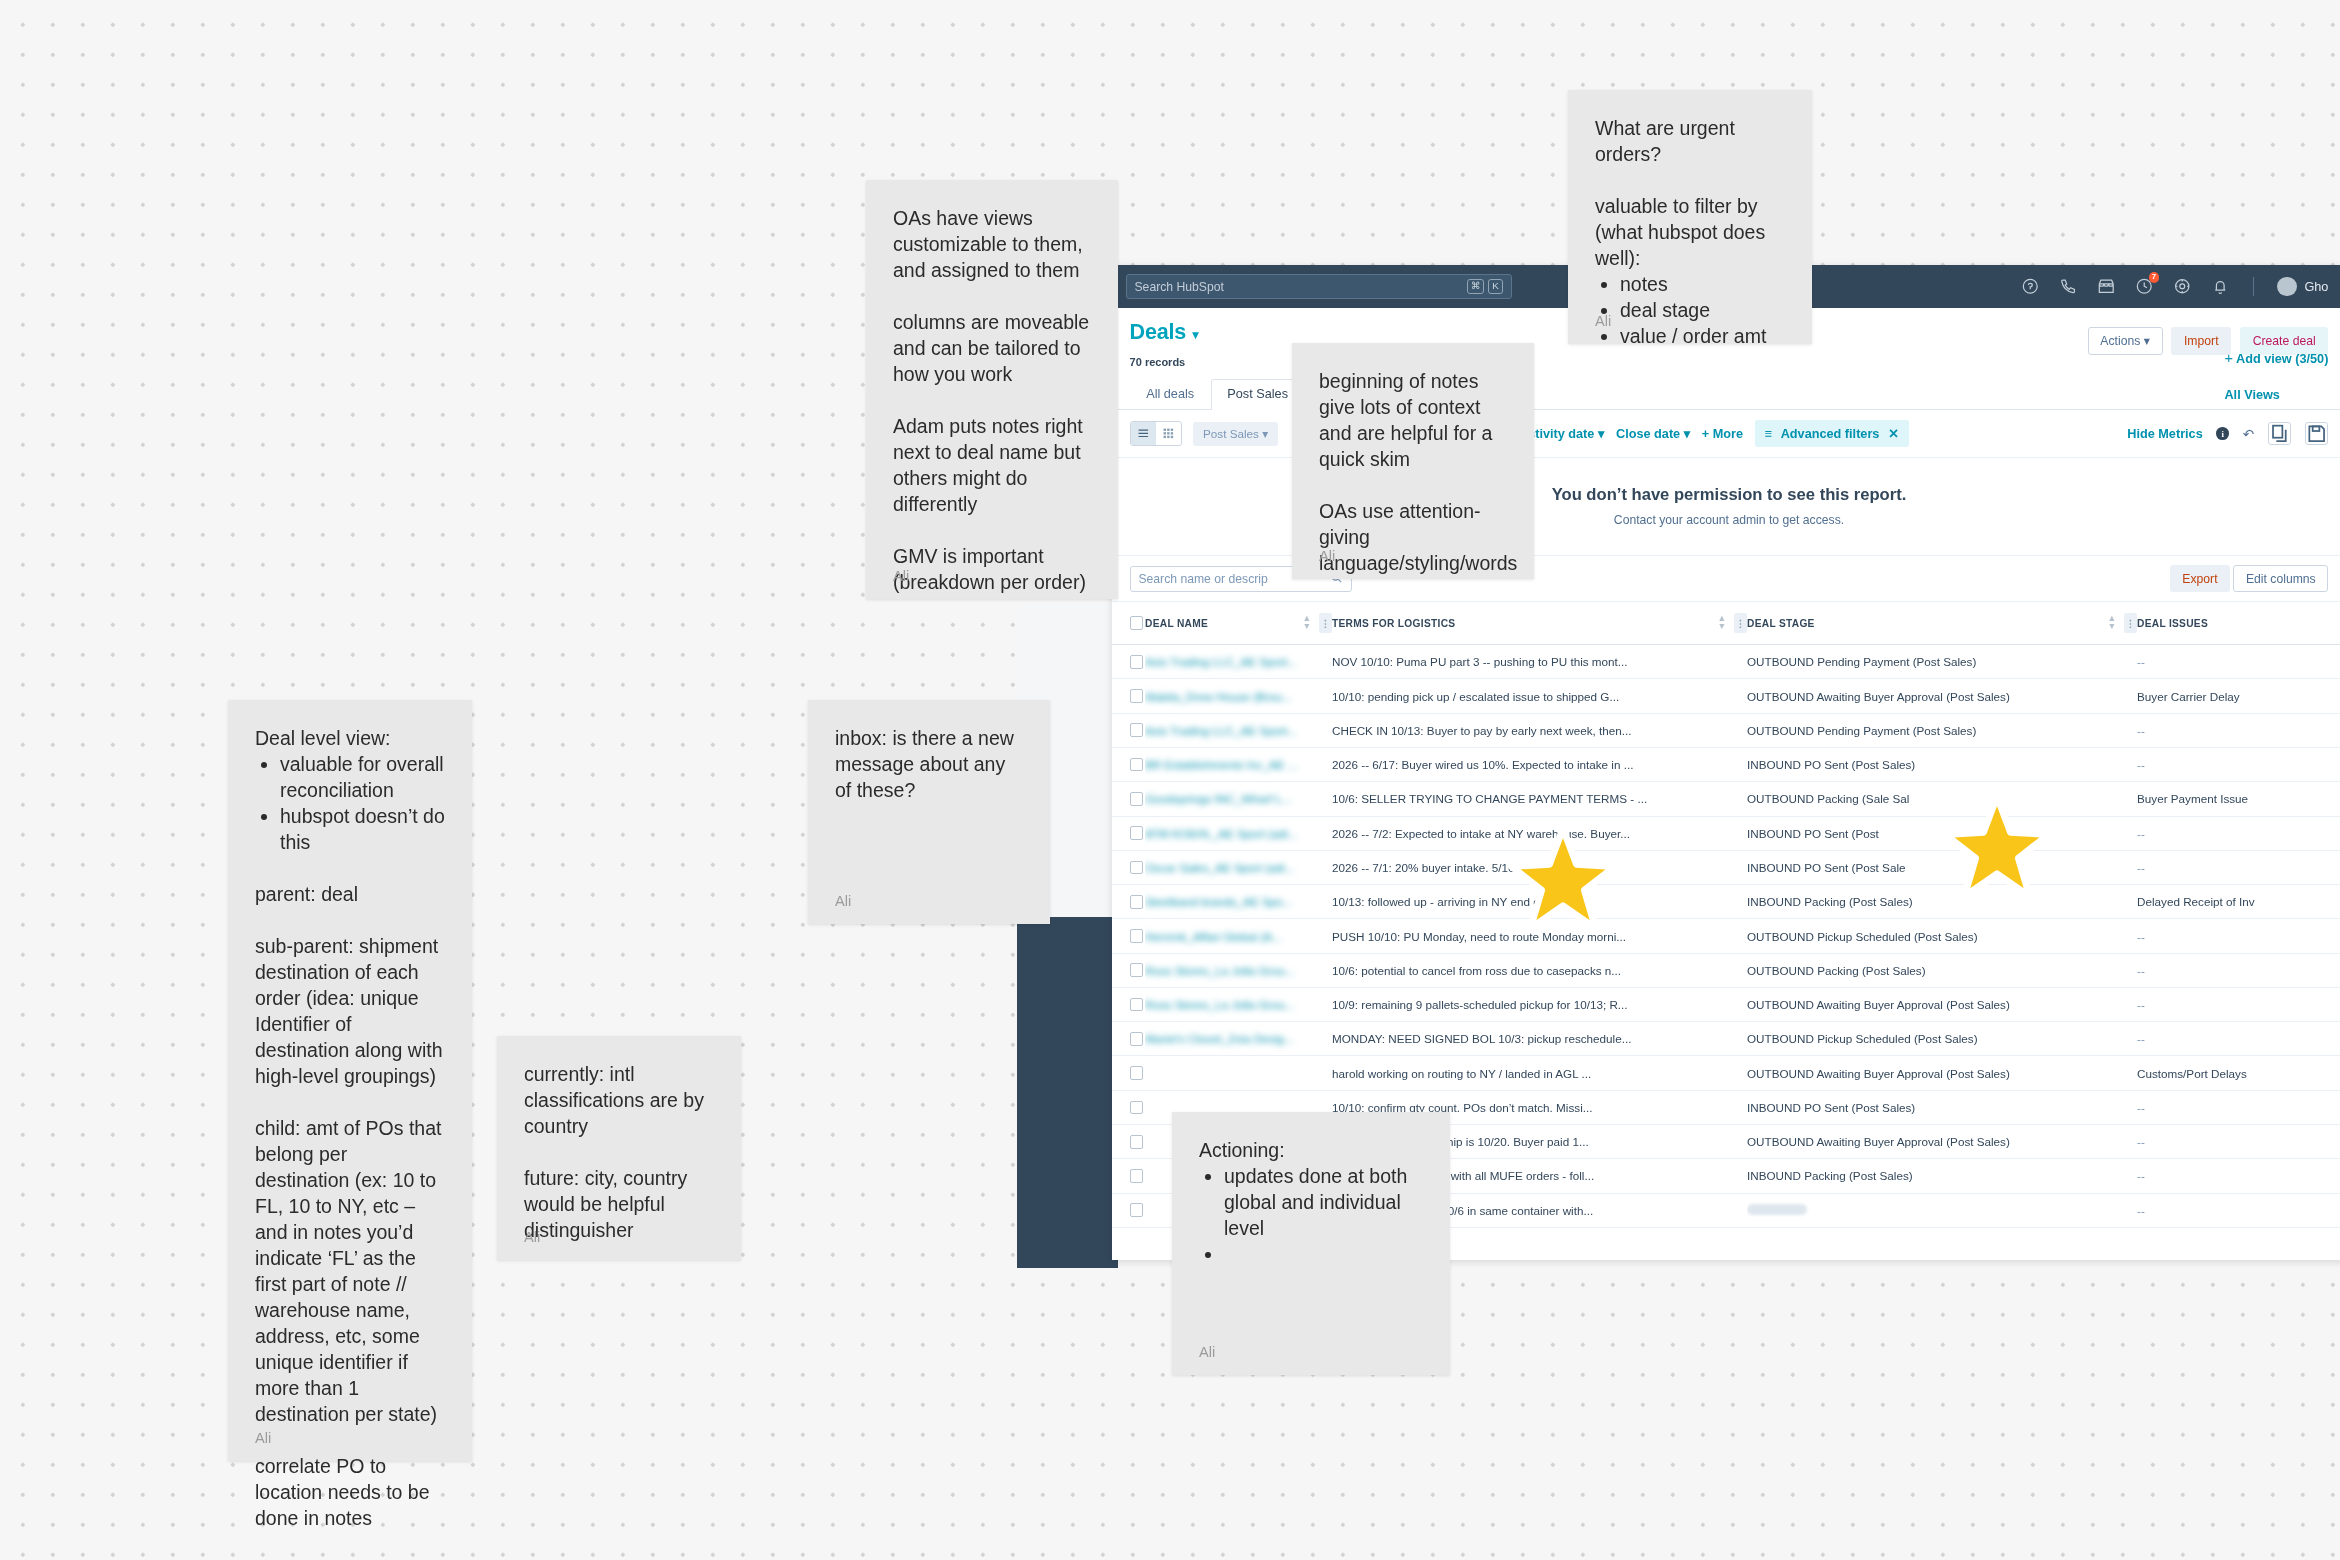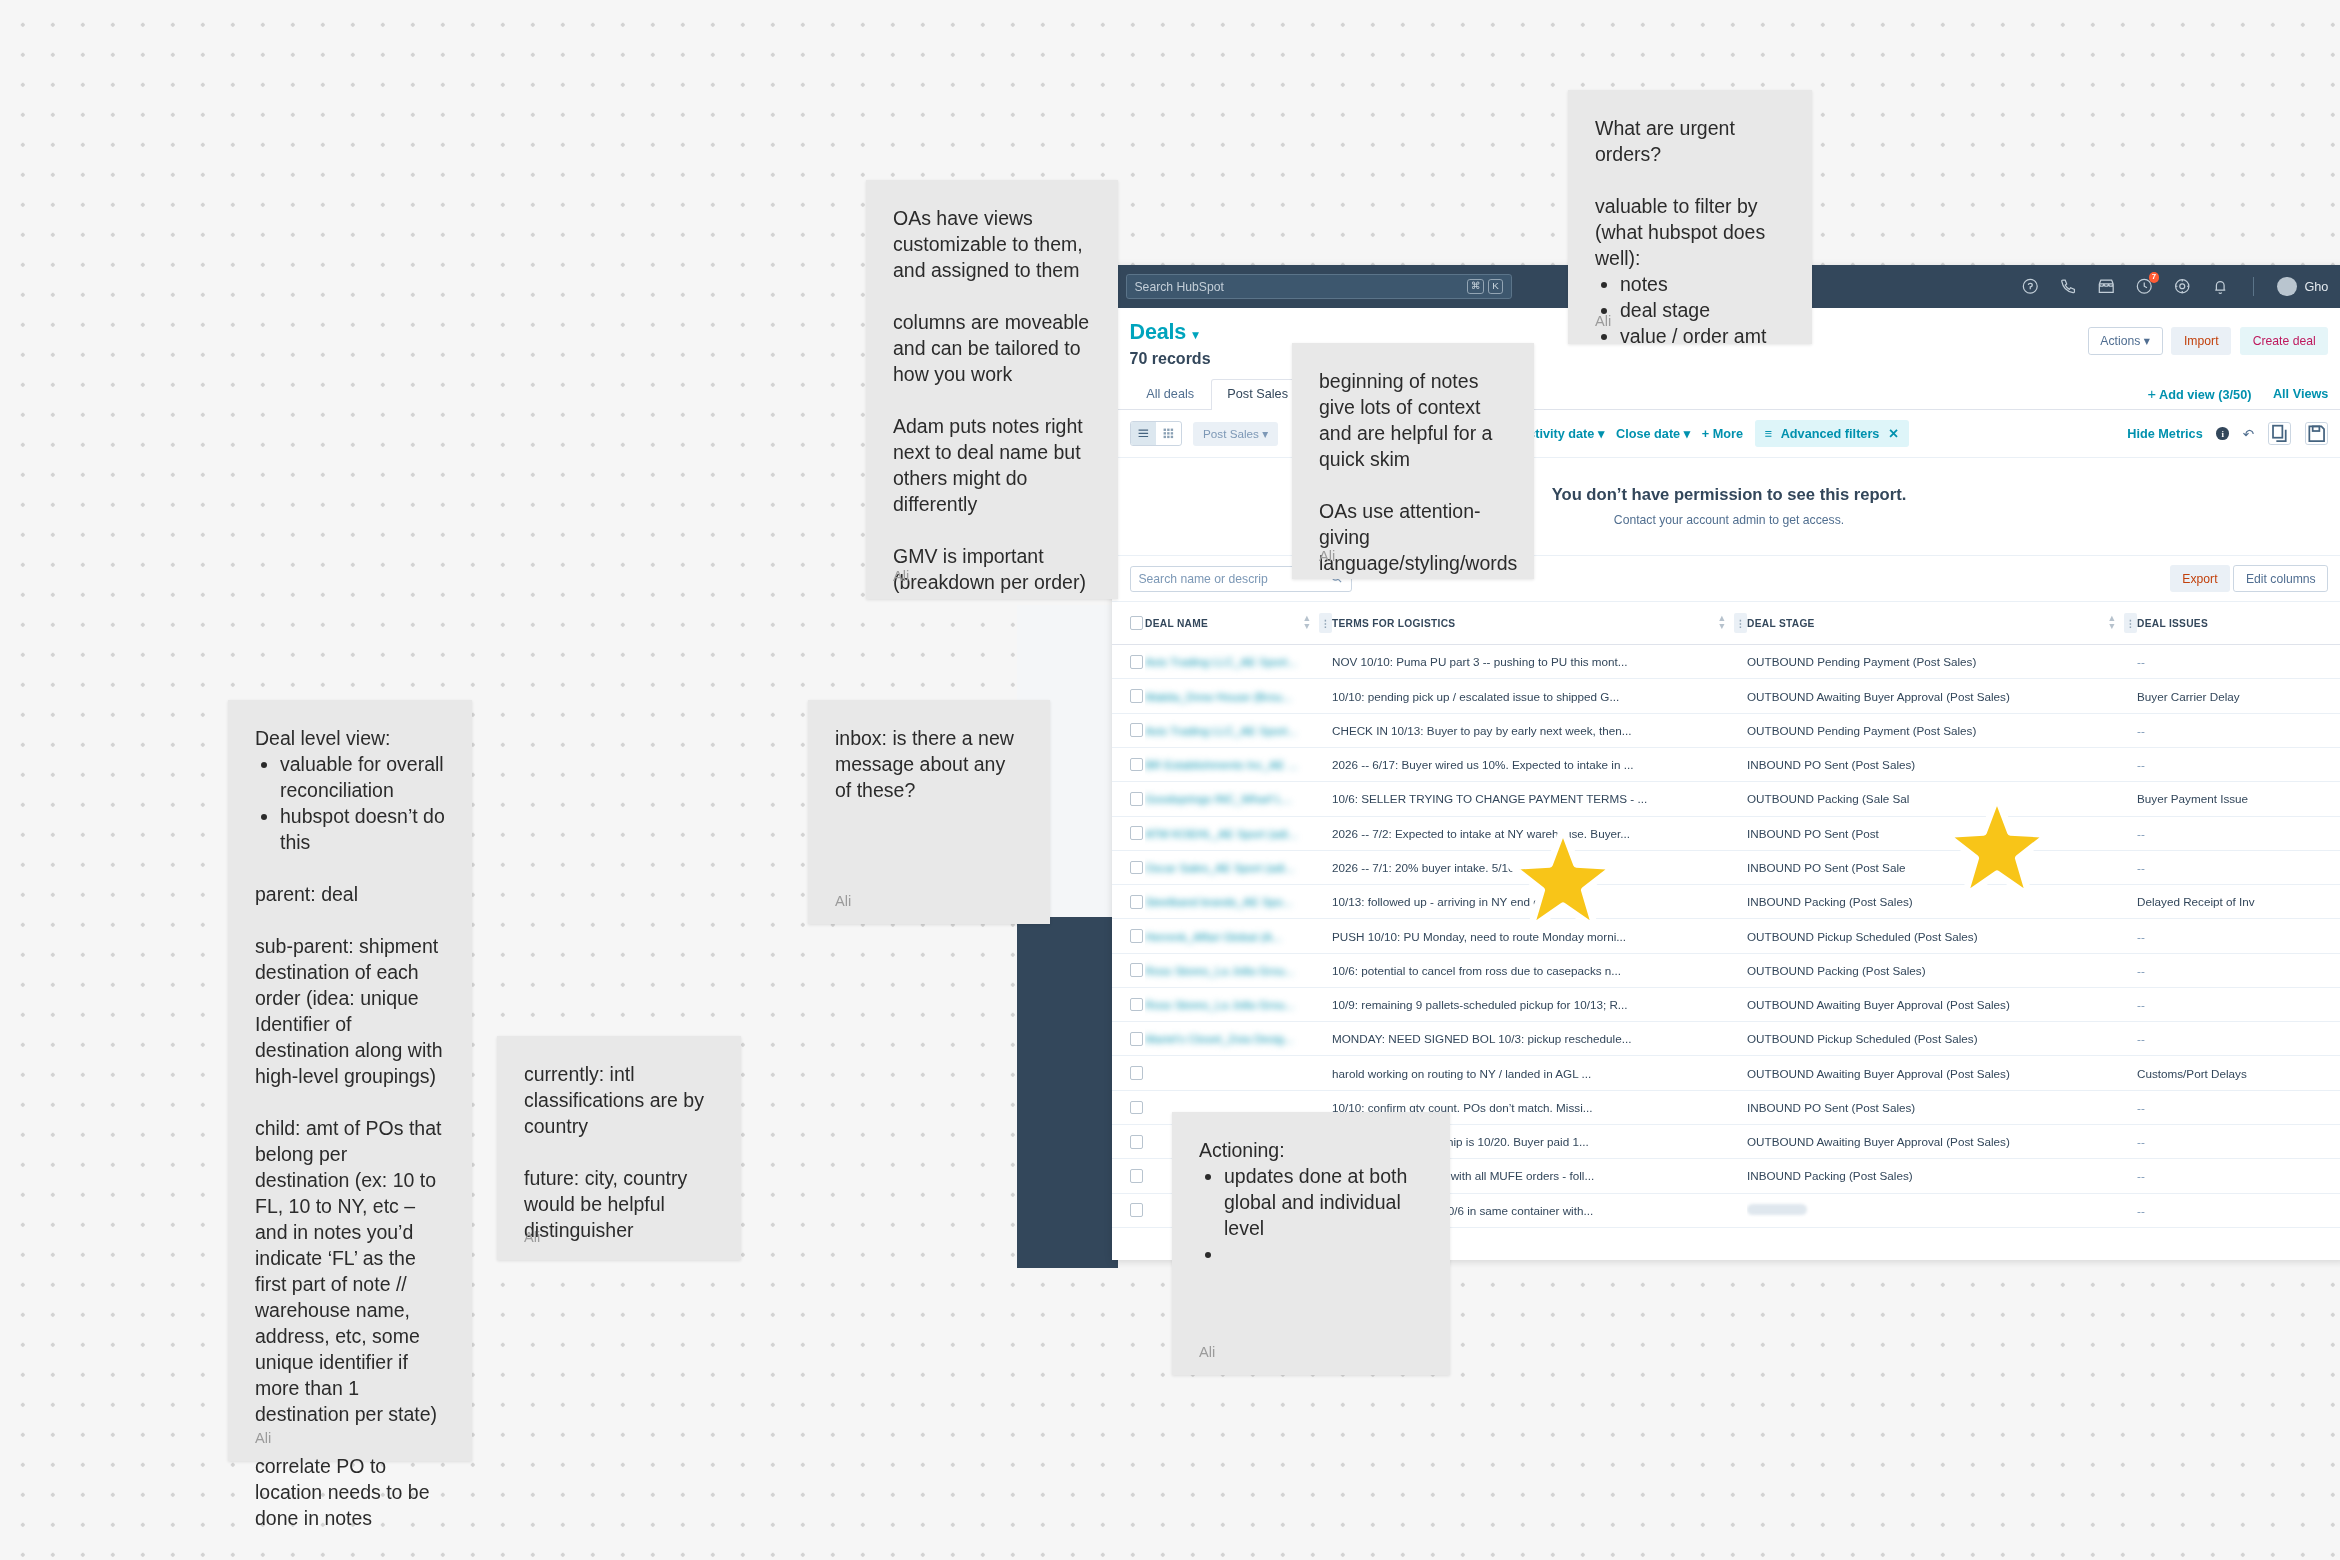--- a/index.html
+++ b/index.html
@@ -104,21 +104,21 @@
   
   .page-head {
     padding: 11.7px 17.6px 0 17.6px;
     display: flex; align-items: flex-start;
   }
   .page-title {
     color: #00a4bd; font-size: 21.5px; font-weight: bold;
     letter-spacing: -0.2px;
   }
   .caret { font-size: 11.7px; margin-left: 3.9px; }
-  .records { font-size: 16px; color: #33475b; font-weight: bold; margin-top: 5px; }
+  .records { font-size: 11px; color: #33475b; font-weight: bold; margin-top: 11px; }
   .head-actions { margin-left: auto; display: flex; gap: 8.8px; padding-top: 7.8px; }
   .btn {
     font-size: 12.2px; border-radius: 2.9px; padding: 5.9px 11.7px;
     border: 1px solid #cbd6e2; background: #fff; color: #506e91;
     white-space: nowrap;
   }
   .btn.ghost { border-color: transparent; background: #eaf0f6; color: #c2410c; }
   .btn.primary { background: #e5f5f8; border-color: transparent; color: #be185d; }
 
   
@@ -136,21 +136,21 @@
     white-space: nowrap;
   }
   .vtab.active {
     background: #fff; color: #33475b;
     border-color: #dfe3eb;
     border-radius: 2.9px 2.9px 0 0;
     position: relative; top: 1px;
     display: flex; align-items: center; gap: 39px;
   }
   .vtab .x { color: #99a9b9; font-size: 12.7px; }
-  .tab-right { margin-left: auto; display: flex; gap: 21.5px; align-items: center; padding-bottom: 7.8px; }
+  .tab-right { margin-left: auto; display: flex; gap: 21.5px; padding-bottom: 7.8px; flex-direction: column; }
   .link { color: #0091ae; font-size: 12.7px; font-weight: bold; white-space: nowrap; }
   .link .plus { font-weight: normal; font-size: 14.6px; }
 
   
   .filter-row {
     display: flex; align-items: center; gap: 11.7px;
     padding: 9.8px 17.6px; border-bottom: 1px solid #eaf0f6;
   }
   .seg {
     display: flex; border: 1px solid #cbd6e2; border-radius: 2.9px; overflow: hidden;

